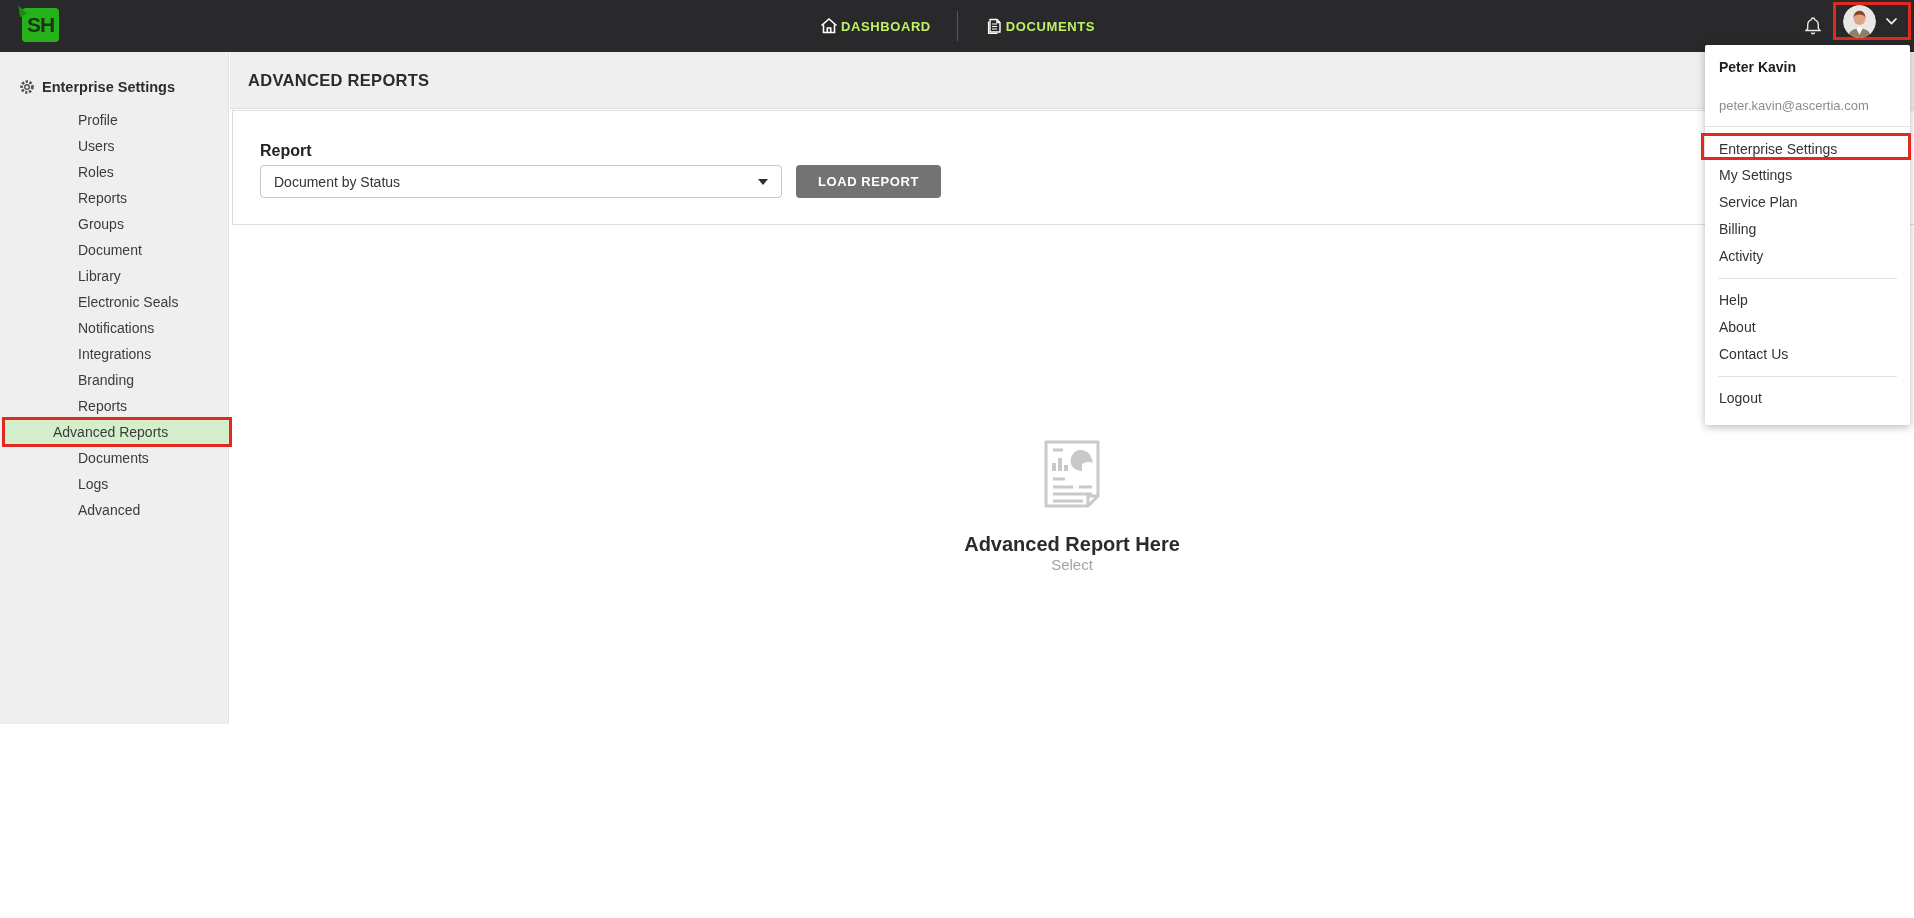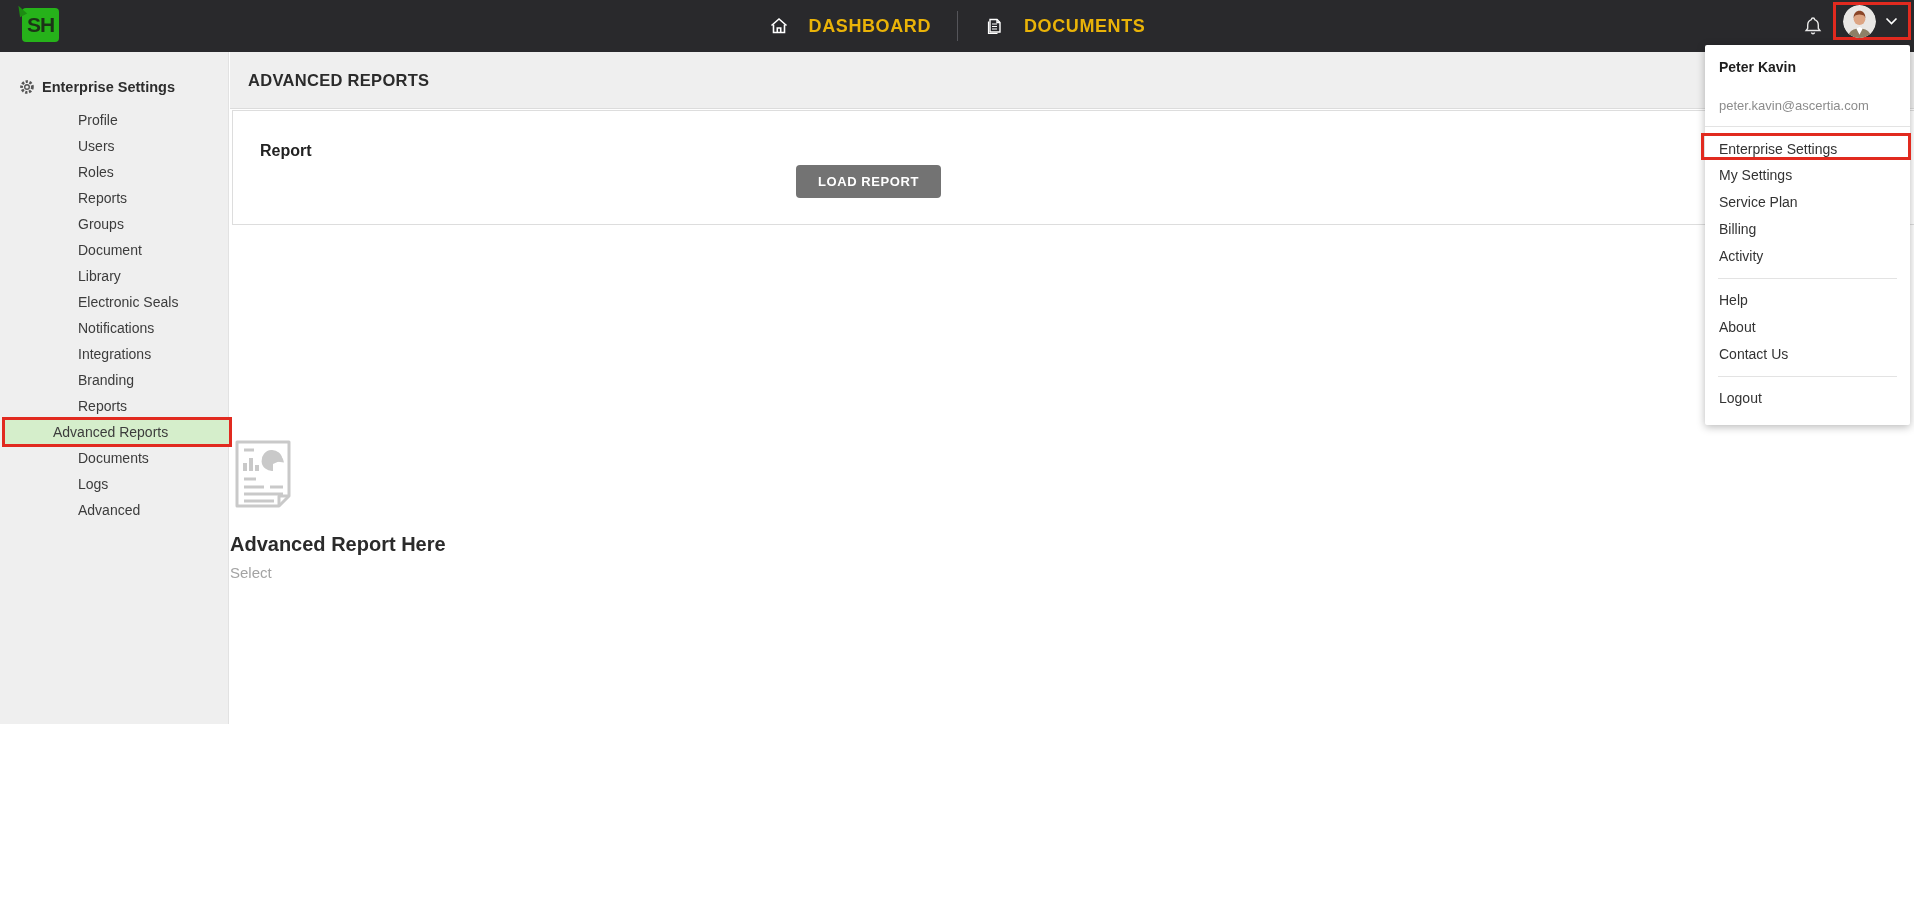--- a/index.html
+++ b/index.html
@@ -10,22 +10,22 @@
   
   .topbar{position:absolute;top:0;left:0;right:0;height:52px;background:#29292c;
           display:flex;align-items:center;justify-content:center;z-index:3}
   .logo{position:absolute;left:22px;top:8px;width:37px;height:34px;background:#26b21a;
         border-radius:4px;display:flex;align-items:center;justify-content:center;
         font-weight:bold;font-size:21px;color:#1c3317;letter-spacing:-1px}
   .logo::before{content:"";position:absolute;left:-5px;top:-3px;width:0;height:0;
         border-left:4px solid transparent;border-right:4px solid transparent;
         border-bottom:11px solid #1d8c13;transform:rotate(-28deg)}
   .navwrap{display:flex;align-items:center}
-  .nav-group{display:flex;align-items:center;gap:20px;color:#eab308;font-weight:bold;
-             font-size:18px;letter-spacing:.6px;cursor:pointer}
+  .nav-group{display:flex;align-items:center;gap:2px;color:#bef264;font-weight:bold;
+             font-size:13px;letter-spacing:.6px;cursor:pointer}
   .nav-divider{width:1px;height:30px;background:#55555a;margin:0 26px}
   .bell{position:absolute;right:90px;top:15px;cursor:pointer}
   .avatar-box{position:absolute;right:3px;top:2px;width:78px;height:38px;
               border:3px solid #e12a1f;display:flex;align-items:center;cursor:pointer}
   .avatar{width:33px;height:33px;border-radius:50%;margin-left:7px;overflow:hidden;flex:none}
   .chev{margin-left:9px;display:flex}
 
   
   .sidebar{position:absolute;top:52px;left:0;width:229px;bottom:0;background:#efefef;
            border-right:1px solid #e2e2e2}
@@ -45,23 +45,23 @@
   .report-label{position:absolute;left:27px;top:31px;font-size:16px;font-weight:bold;color:#222}
   .select{position:absolute;left:27px;top:54px;width:522px;height:33px;border:1px solid #c6c6c6;
           border-radius:4px;background:#fff;display:flex;align-items:center;
           justify-content:space-between;padding:0 13px;font-size:14px;color:#333;cursor:pointer}
   .caret{width:0;height:0;border-left:5px solid transparent;border-right:5px solid transparent;
          border-top:6px solid #2f2f2f}
   .load-btn{position:absolute;left:563px;top:54px;width:145px;height:33px;background:#737373;
             color:#fff;border:none;border-radius:4px;font-weight:bold;font-size:13px;
             letter-spacing:.6px;cursor:pointer;font-family:"Liberation Sans",sans-serif}
   .placeholder{position:absolute;left:230px;right:0;top:438px;display:flex;
-               flex-direction:column;align-items:flex-start}
+               flex-direction:column;align-items:center}
   .ph-title{margin-top:19px;font-size:20px;font-weight:bold;color:#2b2b2b}
-  .ph-sub{margin-top:8px;font-size:15px;color:#a3a3a3}
+  .ph-sub{font-size:15px;color:#a3a3a3}
 
   
   .user-menu{position:absolute;left:1705px;top:45px;width:205px;background:#fff;
              box-shadow:0 2px 8px rgba(0,0,0,.28);border-radius:2px;padding:13px 0 13px;z-index:4}
   .um-name{padding:0 14px;font-size:14px;font-weight:bold;color:#1e1e1e;line-height:19px}
   .um-email{padding:0 14px;font-size:13px;color:#8c8c8c;line-height:18px;margin-top:20px}
   .um-divider-full{border-top:1px solid #e3e3e3;margin:11px 0 6px}
   .um-divider{border-top:1px solid #e3e3e3;margin:8px 13px}
   .menu-item{height:27px;line-height:27px;padding:0 14px;font-size:14px;color:#333;cursor:pointer}
   .menu-item.annotated{border:3px solid #e12a1f;margin:1px -1px 2px -4px;padding-left:15px}
@@ -162,20 +162,24 @@
         <div class="side-item">Advanced</div>
       </nav>
   </div>
 
   <div class="main-band">
     <span>ADVANCED REPORTS</span>
   </div>
 
   <div class="report-card">
     <div class="report-label">Report</div>
+    <div class="select">
+      <span>Document by Status</span>
+      <span class="caret"></span>
+    </div>
     <button class="load-btn">LOAD REPORT</button>
   </div>
 
   <div class="placeholder">
     <span>
       <svg width="66" height="72" viewBox="0 0 66 72" fill="none">
         <path d="M7 4 H59 V58 L49 68 H7 Z" stroke="#c9c9c9" stroke-width="3" stroke-linejoin="round"></path>
         <path d="M59 58 H49 V68" stroke="#c9c9c9" stroke-width="3" stroke-linejoin="round"></path>
         <path d="M14 12 H24" stroke="#c9c9c9" stroke-width="3"></path>
         <rect x="13" y="25" width="4" height="8" fill="#c9c9c9"></rect>

